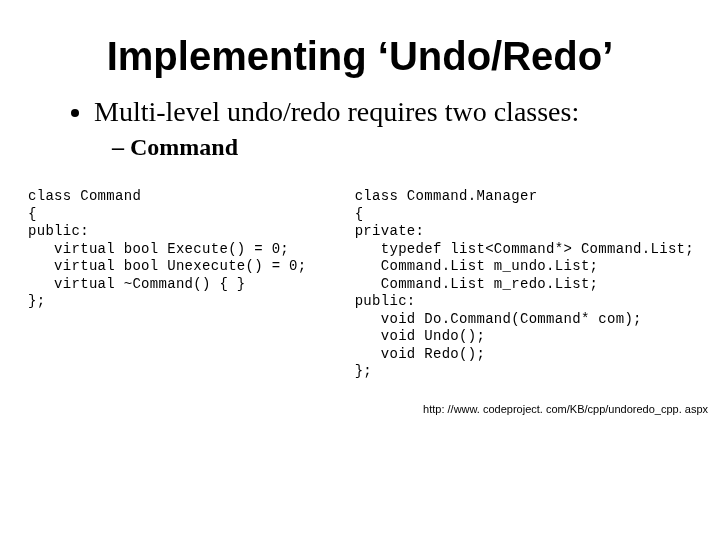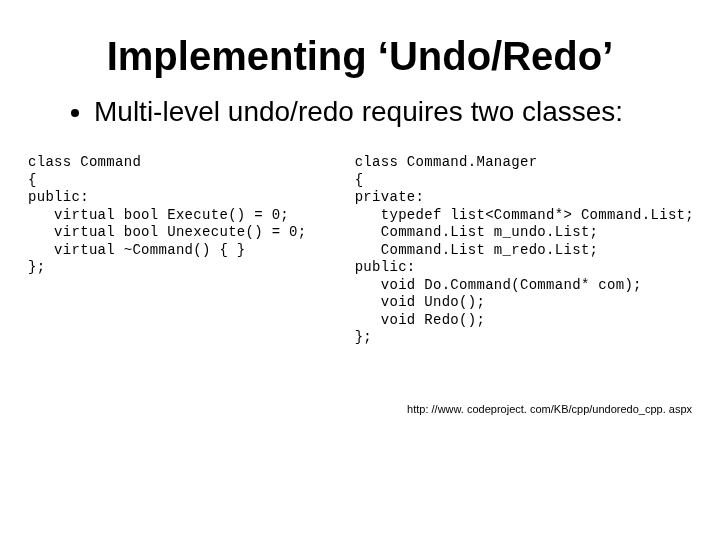--- a/index.html
+++ b/index.html
@@ -20,20 +20,21 @@
   }
   .title {
     font-size: 40px;
     font-weight: bold;
     text-align: center;
     padding-top: 34px;
     padding-bottom: 16px;
   }
   .body {
     padding: 0 54px 0 66px;
+    font-family: Liberation Serif, serif;
   }
   ul.level1 {
     margin: 0;
     padding-left: 28px;
     list-style: disc;
   }
   ul.level1 > li {
     font-size: 28px;
     line-height: 1.18;
     margin-bottom: 6px;
@@ -63,36 +64,37 @@
     font-family: "Courier New", Courier, monospace;
     font-size: 14px;
     font-weight: normal;
     white-space: pre;
     line-height: 1.25;
     flex: 1;
     letter-spacing: 0.3px;
   }
   .footer-link {
     position: absolute;
-    right: 28px;
+    right: 12px;
     bottom: 56px;
     font-size: 11px;
   }
 </style>
 </head>
 <body>
 
 <div class="slide">
   <div class="title">Implementing ‘Undo/Redo’</div>
 
   <div class="body">
     <ul class="level1">
       <li>
         <span>Multi-level undo/redo requires two classes:</span>
         <ul class="level2">
+          <li>Command</li>
         </ul>
       </li>
     </ul>
   </div>
 
   <div class="code-cols">
     <div class="code">class Command
 {
 public:
    virtual bool Execute() = 0;

